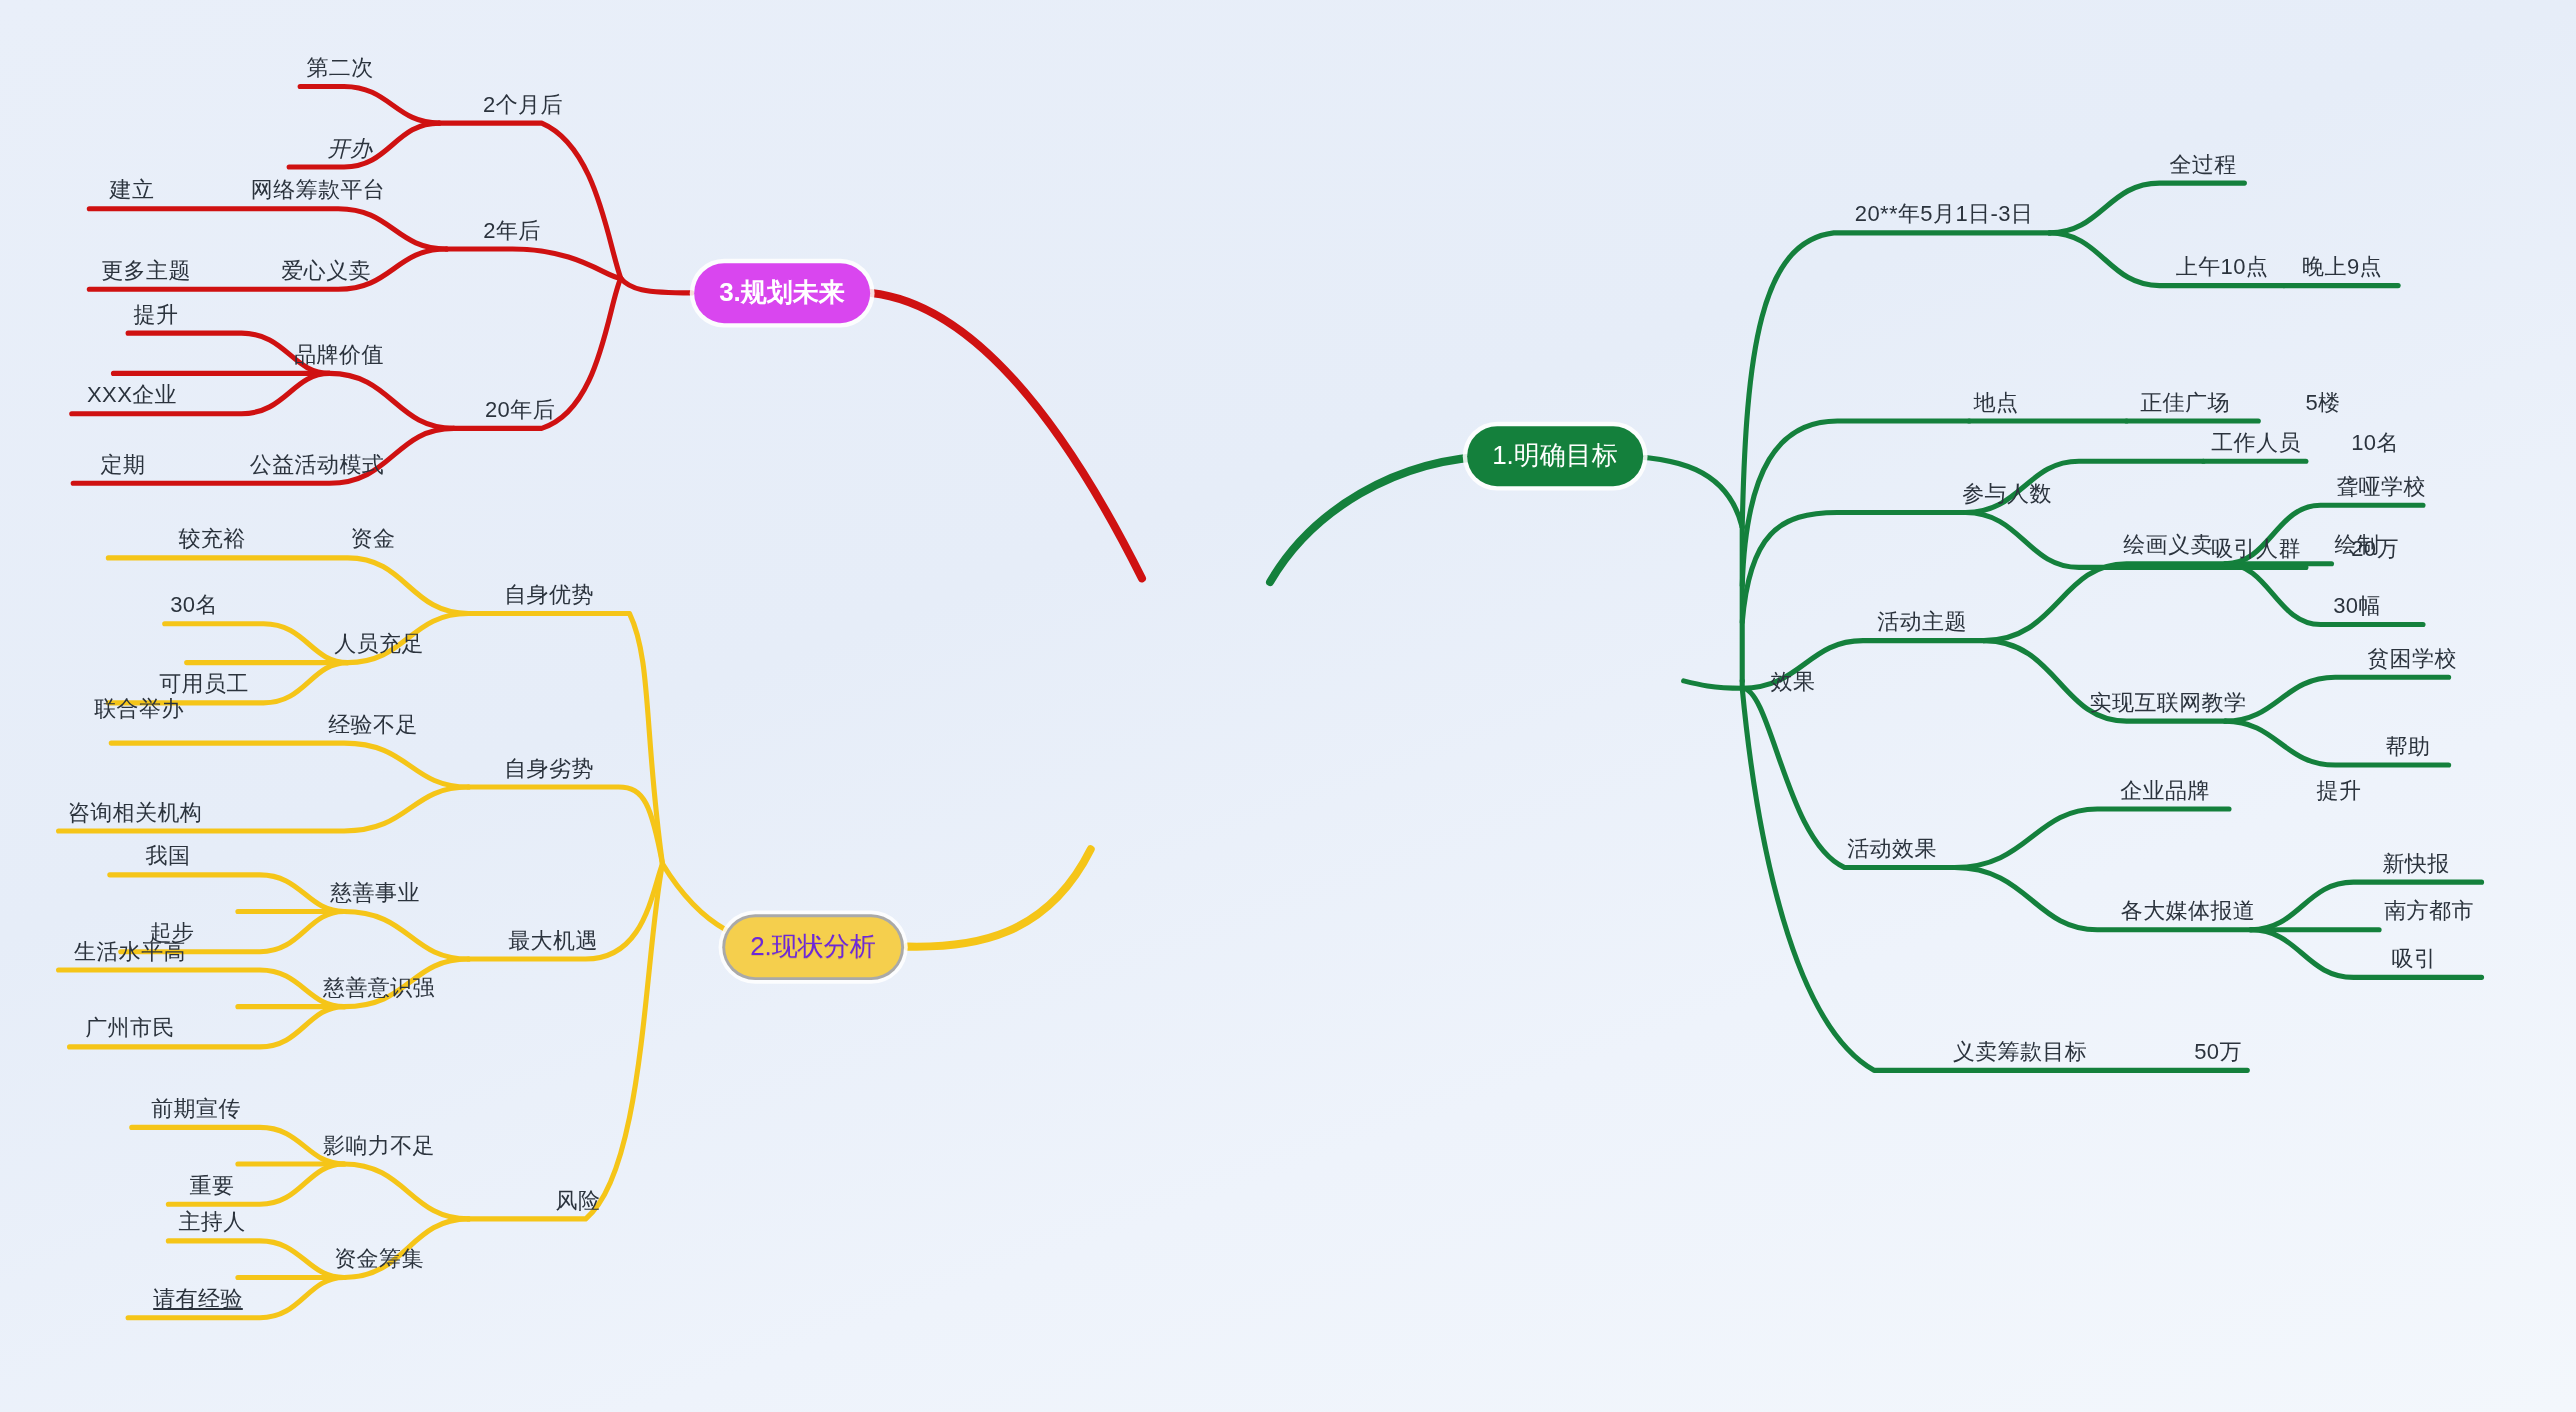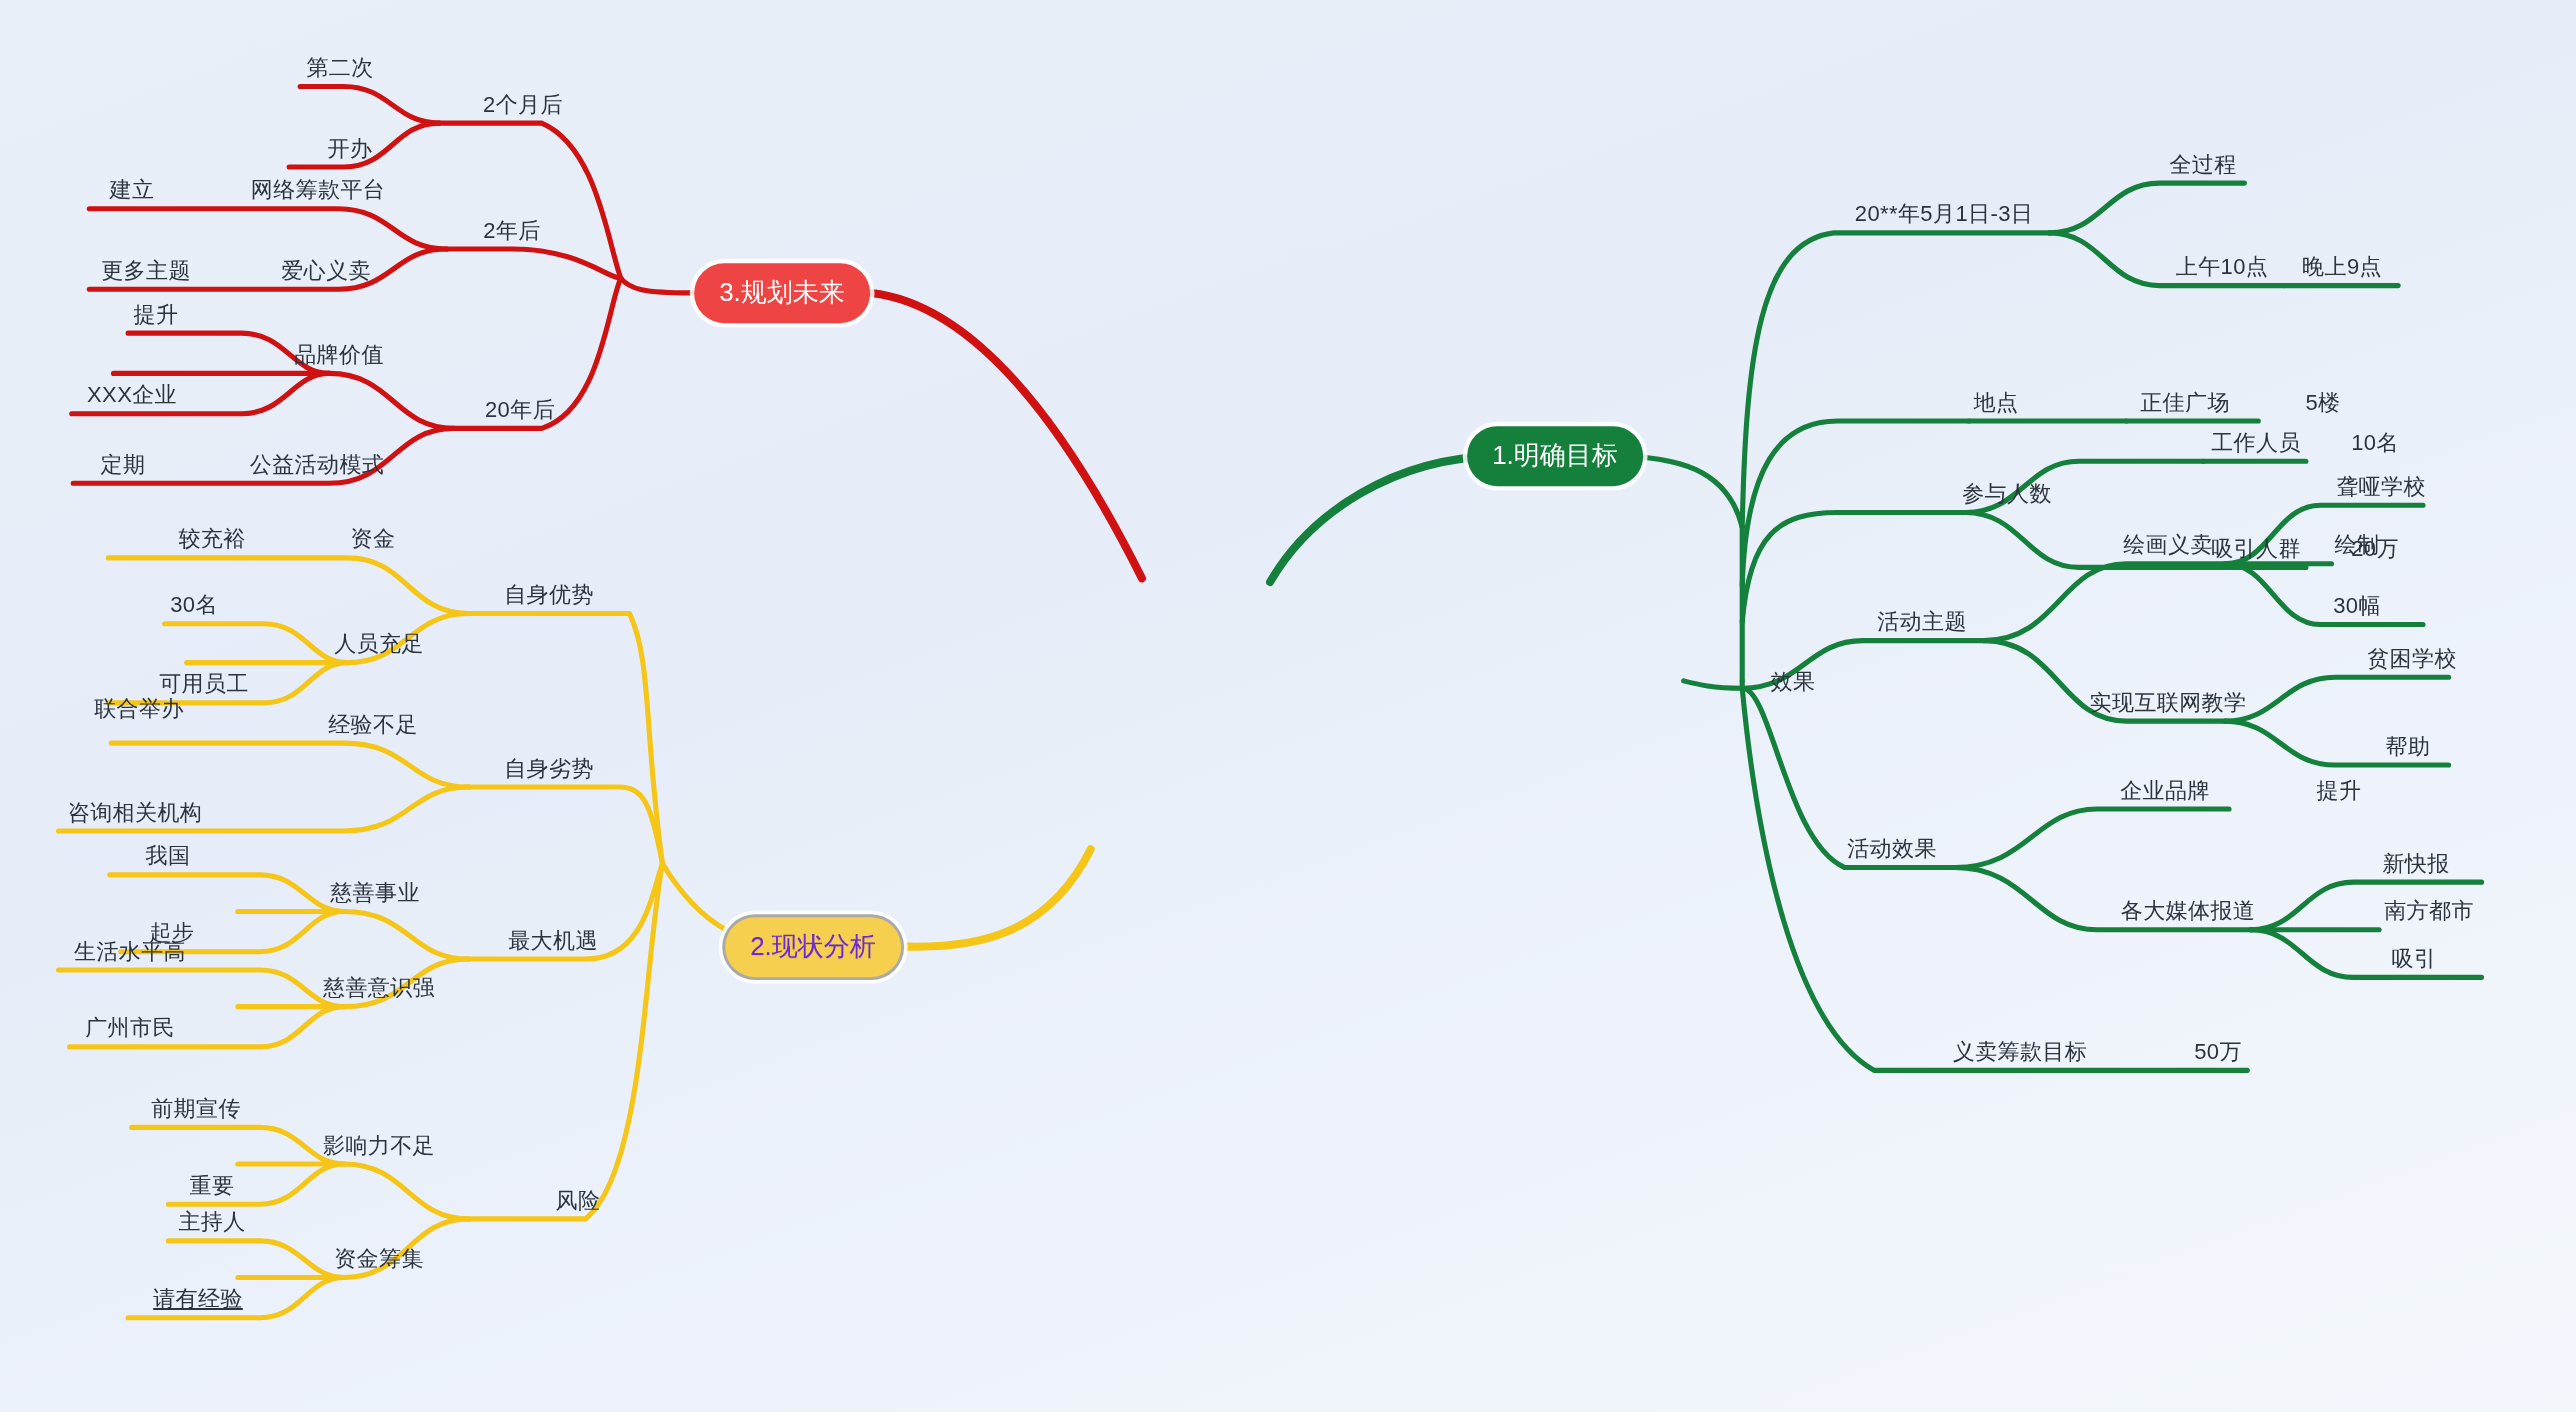--- a/index.html
+++ b/index.html
@@ -17,21 +17,21 @@
     transform:translate(-50%,-100%);
   }
   
   .pill{
     position:absolute;transform:translate(-50%,-50%);
     border-radius:731px;color:#fff;font-size:26px;
     padding:11.7px 25px 13px 25px;white-space:nowrap;
     box-shadow:0 0 0 4.4px rgba(255,255,255,.85);
   }
   #pill-green{background:#14803c;}
-  #pill-red{background:#ef4444;}
+  #pill-red{background:#d946ef;font-weight:bold;}
   #pill-yellow{background:#f5cf4d;color:#6d28d9;
     box-shadow:0 0 0 2.9px #a9a9a9, 0 0 0 6.6px rgba(255,255,255,.85);
     text-shadow:0 0.7px 0.7px rgba(0,0,0,.10);}
   
   #star-wrap{position:absolute;left:1254px;top:567px;transform:translate(-50%,-50%);
     width:322px;height:307px;}
   #star-shape{width:322px;height:307px;background:#3a2350;
     clip-path:polygon(50% 0%,63% 33%,98% 35%,71% 58%,80% 93%,50% 73%,20% 93%,29% 58%,2% 35%,37% 33%);
     filter:drop-shadow(0 1.5px 2.2px rgba(0,0,0,.18));}
   #star-label{position:absolute;left:0;right:0;top:183px;text-align:center;
@@ -192,21 +192,21 @@
   <div class="lbl" style="left:2159px;top:922px;margin-left:29px;">各大媒体报道</div>
   <div class="lbl" style="left:2416px;top:875px;">新快报</div>
   <div class="lbl" style="left:2429px;top:922px;">南方都市</div>
   <div class="lbl" style="left:2414px;top:970px;">吸引</div>
 
   <div class="lbl" style="left:2020px;top:1063px;">义卖筹款目标</div>
   <div class="lbl" style="left:2218px;top:1063px;">50万</div>
 
   <div class="lbl" style="left:523px;top:116px;">2个月后</div>
   <div class="lbl" style="left:340px;top:79px;">第二次</div>
-  <div class="lbl" style="left:350px;top:160px;">开办</div>
+  <div class="lbl" style="left:350px;top:160px;font-style:italic;">开办</div>
 
   <div class="lbl" style="left:512px;top:242px;">2年后</div>
   <div class="lbl" style="left:318px;top:201px;">网络筹款平台</div>
   <div class="lbl" style="left:132px;top:201px;">建立</div>
   <div class="lbl" style="left:326px;top:282px;">爱心义卖</div>
   <div class="lbl" style="left:146px;top:282px;">更多主题</div>
 
   <div class="lbl" style="left:520px;top:421px;">20年后</div>
   <div class="lbl" style="left:339px;top:366px;">品牌价值</div>
   <div class="lbl" style="left:156px;top:326px;">提升</div>

